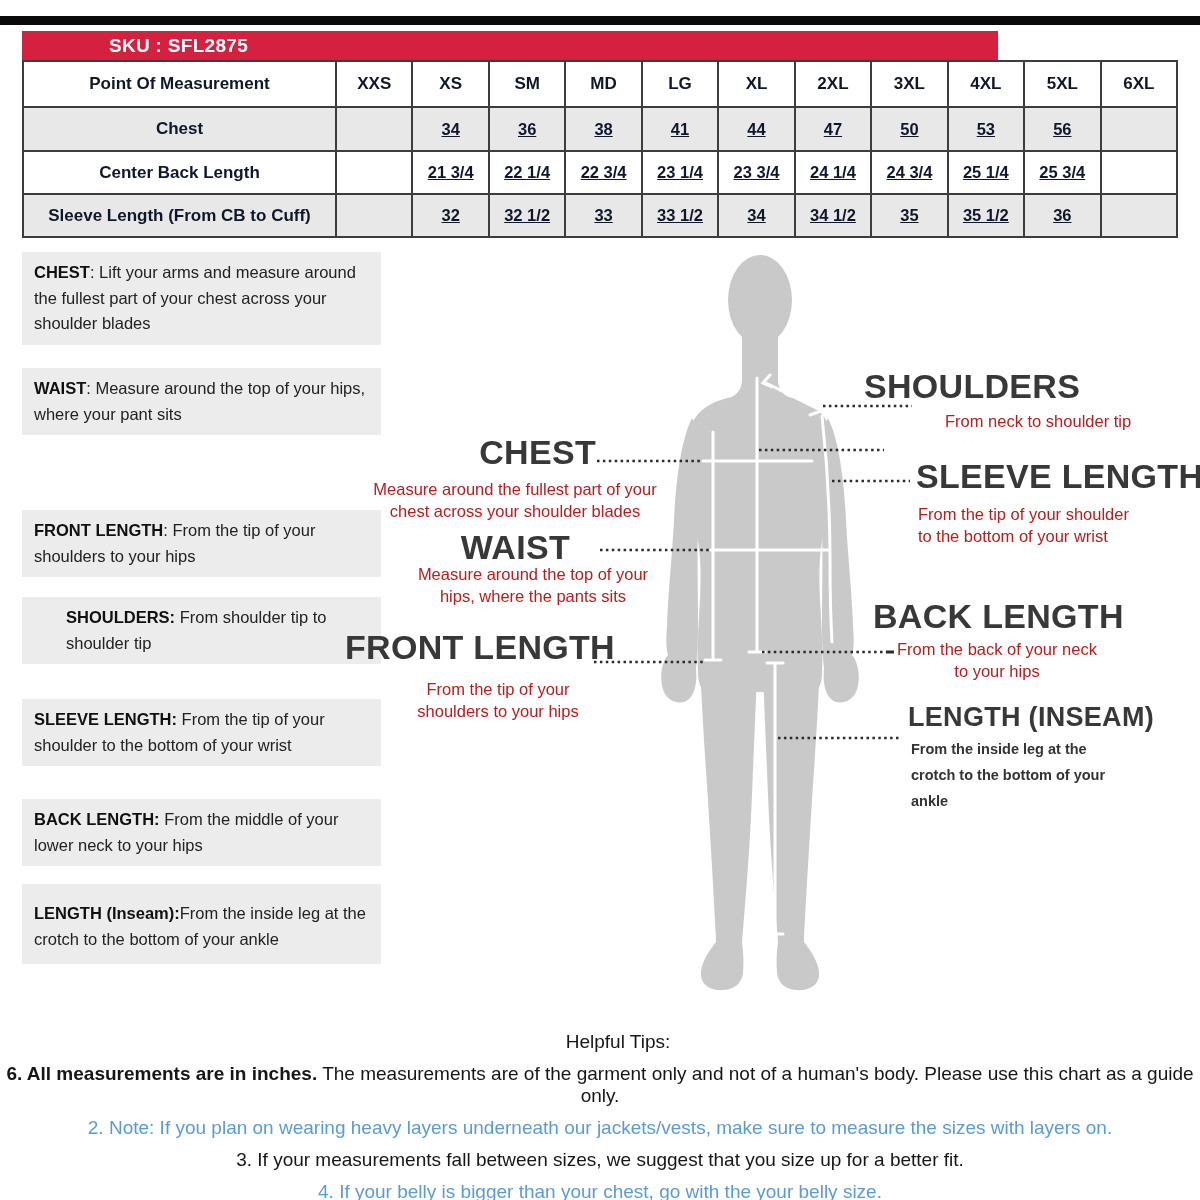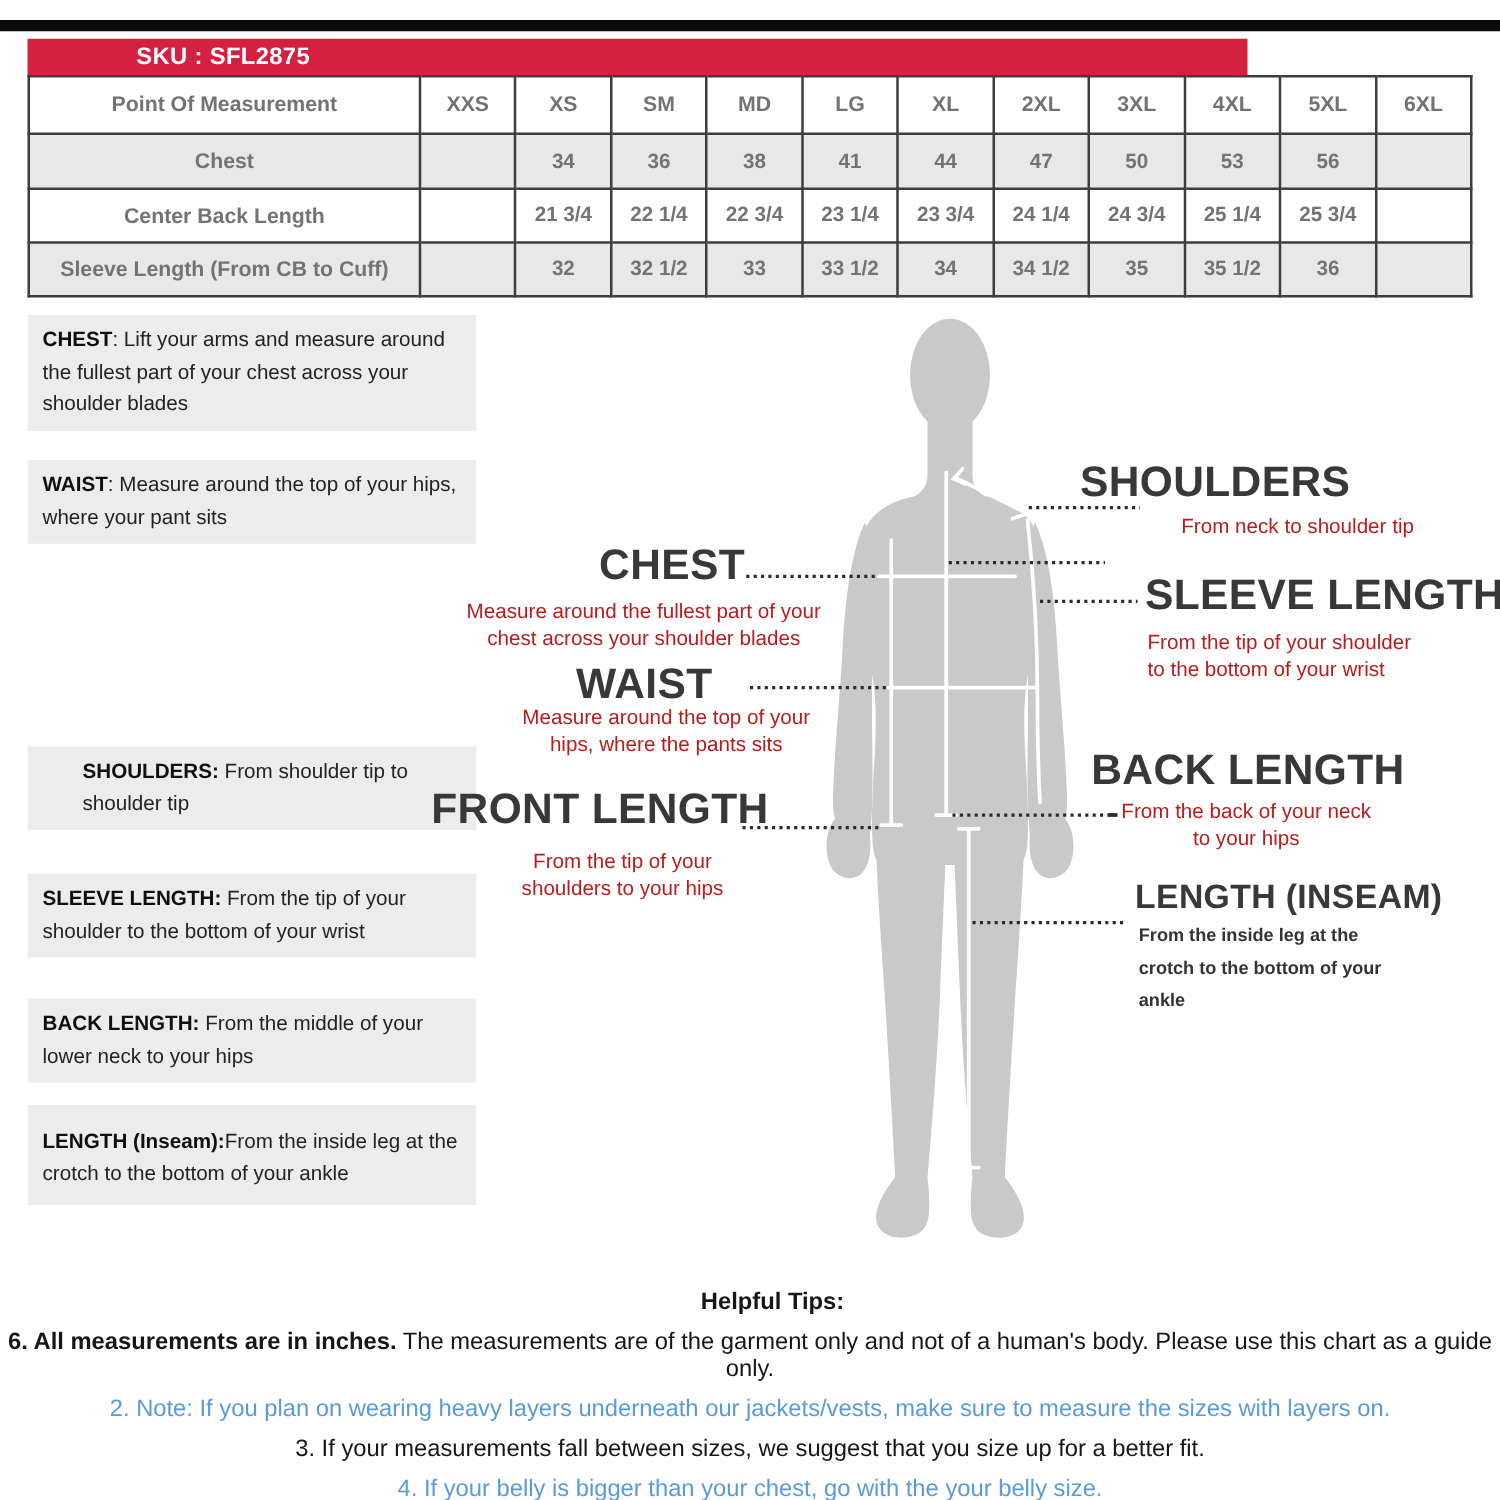--- a/index.html
+++ b/index.html
@@ -16,26 +16,26 @@
 
   
   .topbar{position:absolute;left:0;top:16px;width:1200px;height:9px;background:#0a0a0a;}
 
   
   .skubar{position:absolute;left:22px;top:31px;width:976px;height:29px;background:var(--brand-red);display:flex;align-items:center;}
   .skubar .sku{display:inline-block;width:313px;text-align:center;color:#fff;font-size:19px;font-weight:bold;letter-spacing:.3px;}
 
   
   .size-table{position:absolute;left:22px;top:60px;width:1156px;border-collapse:collapse;table-layout:fixed;background:#fff;}
-  .size-table th,.size-table td{border:2px solid #3d3d3d;text-align:center;vertical-align:middle;color:#737373;padding:0 2px;}
+  .size-table th,.size-table td{border:2px solid #3d3d3d;text-align:center;vertical-align:middle;color:#0f172a;padding:0 2px;}
   .size-table thead th{height:46px;font-size:17px;font-weight:bold;}
   .size-table tbody th{font-size:17px;font-weight:bold;}
   .size-table tbody tr{height:43px;}
   .size-table tbody tr:first-child{height:44px;}
-  .size-table td{font-size:16.5px;font-weight:600;}
+  .size-table td{font-size:16.5px;font-weight:600;text-decoration:underline;}
   .size-table .col-label{width:313px;}
   .size-table tr.shade th,.size-table tr.shade td{background:var(--row-shade);}
 
   
   .def{position:absolute;left:22px;width:359px;background:var(--box-bg);padding:8px 12px;font-size:16.5px;line-height:1.56;color:#222;}
   .def b{color:#101010;}
   .def-chest{top:252px;}
   .def-waist{top:368px;}
   .def-front{top:510px;}
   .def-shoulders{top:597px;padding-left:44px;}
@@ -63,21 +63,21 @@
   .d-shoulders{left:945px;top:411px;white-space:nowrap;}
   .t-sleeve{left:916px;top:457px;}
   .d-sleeve{left:918px;width:220px;top:504px;text-align:left;}
   .t-back{left:873px;top:597px;}
   .d-back{left:897px;width:200px;top:639px;text-align:center;}
   .t-inseam{left:908px;top:702px;font-size:27px;}
   .d-inseam{left:911px;width:220px;top:737px;font-size:14.5px;font-weight:600;line-height:1.78;color:#333;}
 
   
   .tips{position:absolute;left:0;top:1031px;width:1200px;text-align:center;color:#161616;font-size:19px;}
-  .tips .heading{font-weight:bold;margin-bottom:10px;margin-left:36px;}
+  .tips .heading{font-weight:normal;margin-bottom:10px;margin-left:36px;}
   .tips .tip{margin-bottom:10px;}
   .js-blue{color:var(--tip-blue);}
 </style>
 </head>
 <body>
 
 <div class="page">
 
   <div class="topbar"></div>
 
@@ -143,20 +143,21 @@
           <td>35</td>
           <td>35 1/2</td>
           <td>36</td>
           <td></td>
         </tr>
       </tbody>
     </table>
 
   <div class="def def-chest"><b>CHEST</b><span>: Lift your arms and measure around the fullest part of your chest across your shoulder blades</span></div>
   <div class="def def-waist"><b>WAIST</b><span>:  Measure around the top of your hips, where your pant sits</span></div>
+  <div class="def def-front"><b>FRONT LENGTH</b><span>: From the tip of your shoulders to your hips</span></div>
   <div class="def def-shoulders"><b>SHOULDERS:</b><span> From shoulder tip to shoulder tip</span></div>
   <div class="def def-sleeve"><b>SLEEVE LENGTH:</b><span> From the tip of your shoulder to the bottom of your wrist</span></div>
   <div class="def def-back"><b>BACK LENGTH:</b><span> From the middle of your lower neck to your hips</span></div>
   <div class="def def-inseam"><b>LENGTH (Inseam):</b><span>From the inside leg at the crotch to the bottom of your ankle</span></div>
 
   <svg class="diagram-svg" viewBox="0 0 1200 1200">
     <g>
       <ellipse class="sil" cx="760" cy="300" rx="32" ry="45"></ellipse>
       <path class="sil" d="M742,318 L742,380 C742,390 736,396 726,400 L794,400 C784,396 778,390 778,380 L778,318 Z"></path>
       <path class="sil" d="M737,396 C712,400 697,410 691,426 C686,440 685,452 686,466 C688,496 694,518 698,542 C701,558 701,578 700,600 C698,632 697,655 698,672 C698,680 700,688 704,692 L816,692 C820,688 822,680 822,672 C823,655 822,632 820,600 C819,578 819,558 822,542 C826,518 832,496 834,466 C835,452 834,440 829,426 C823,410 808,400 783,396 Z"></path>

